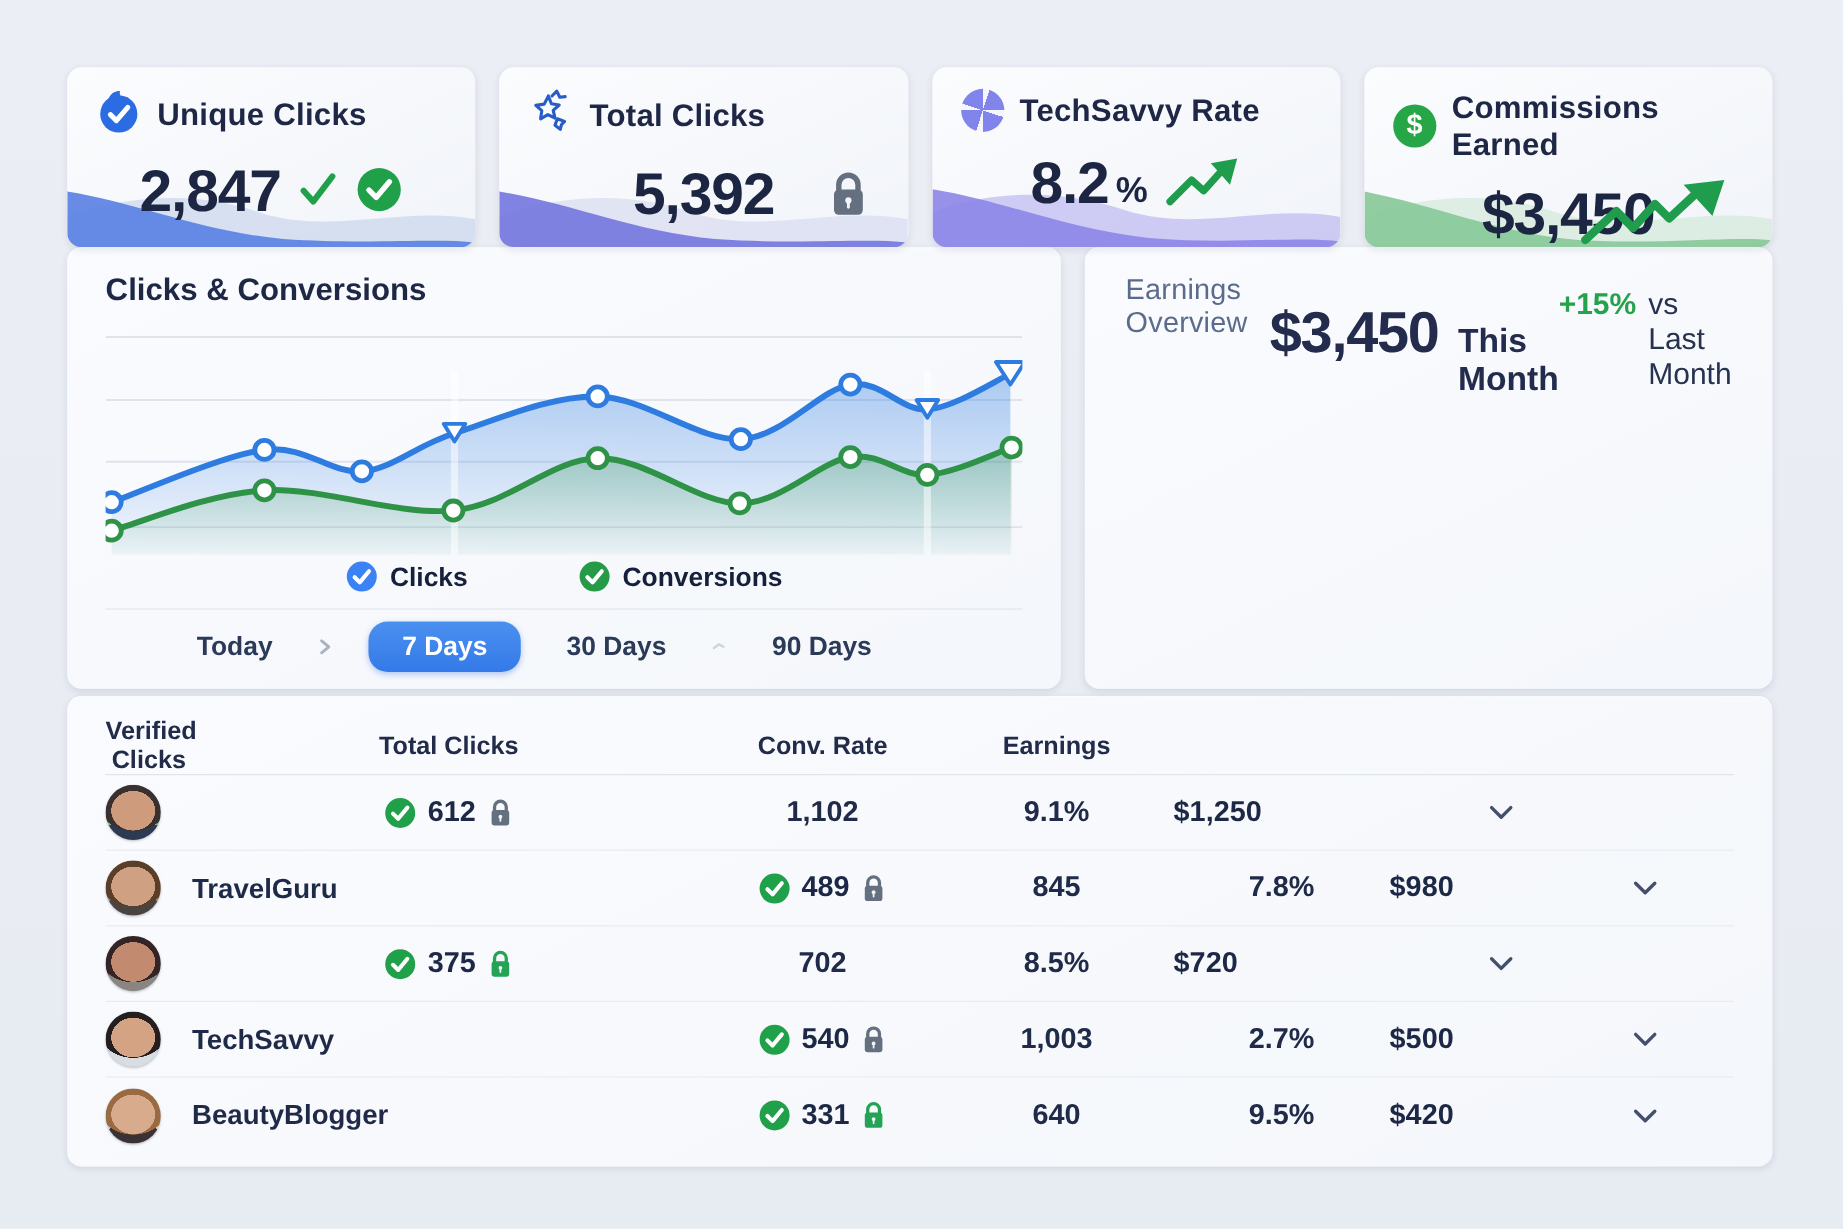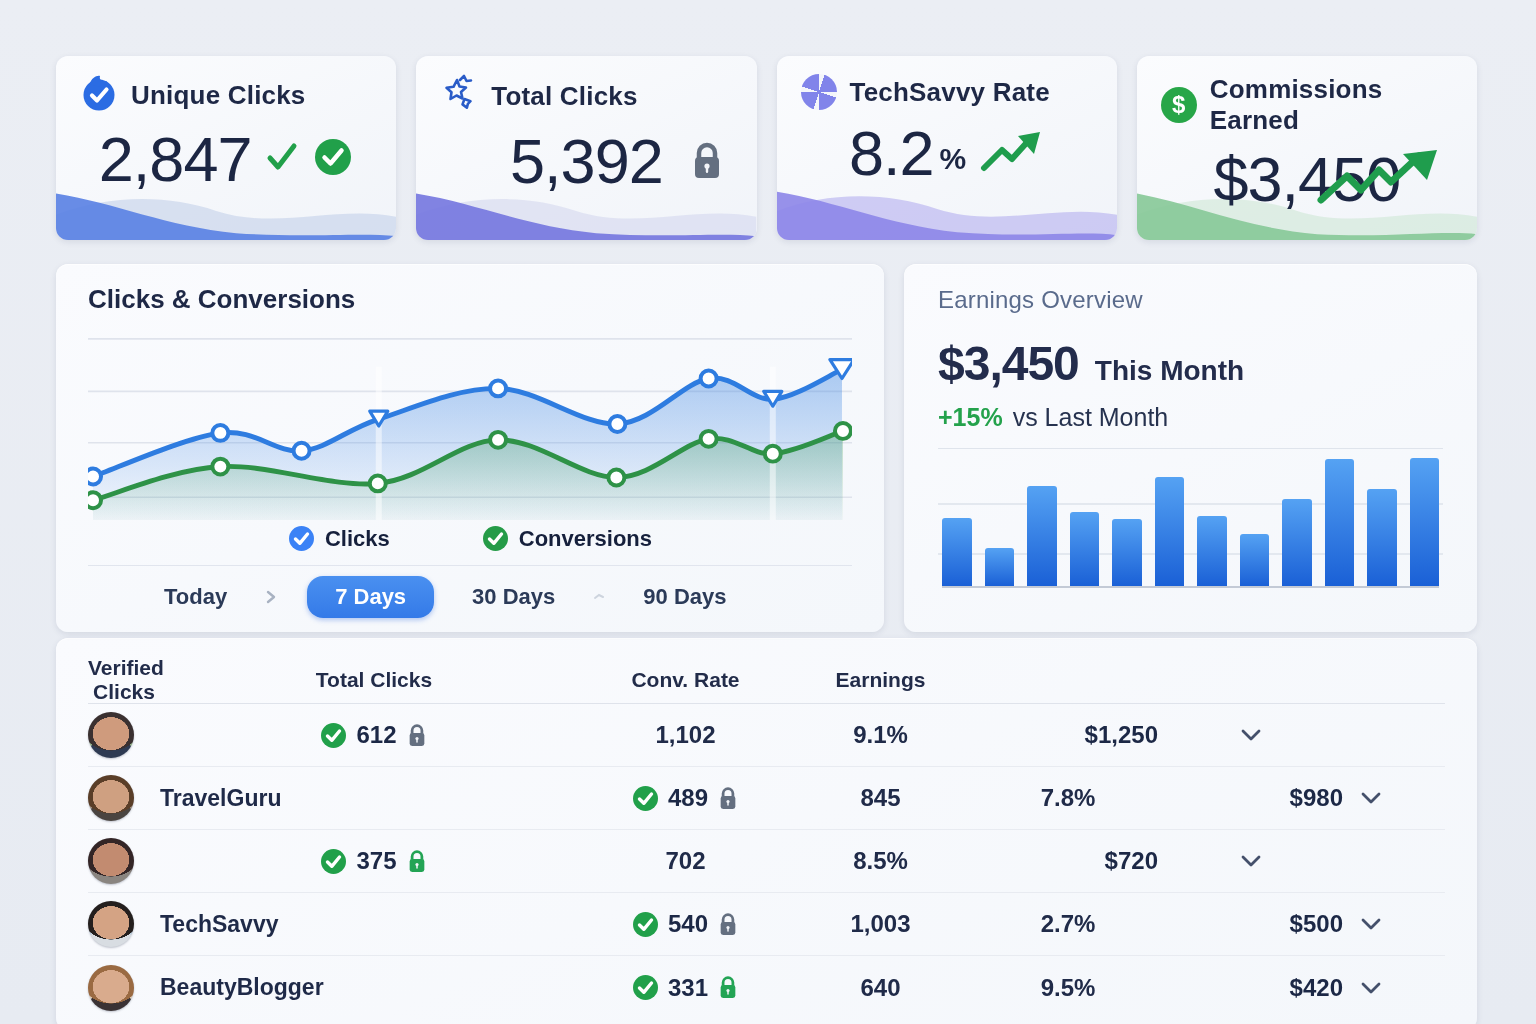--- a/index.html
+++ b/index.html
@@ -12,52 +12,52 @@
   .wrap { padding:56px 59px 0 56px; }
 
   
   .panel {
     background:linear-gradient(155deg,#fafbfe 0%,#f4f7fb 100%);
     border-radius:12px;
     box-shadow:0 2px 6px rgba(25,40,80,.10), 0 1px 0 rgba(255,255,255,.7) inset;
   }
 
   
-  .stats-grid { display:grid; grid-template-columns:repeat(4,1fr); gap:20px; height:184px; }
+  .stats-grid { display:grid; grid-template-columns:repeat(4,1fr); gap:20px; height:150px; }
   .stat-card { position:relative; overflow:hidden; padding:18px 24px 0; border-radius:12px;
     background:linear-gradient(155deg,#fbfcfe 0%,#f1f4f9 100%);
     box-shadow:0 2px 6px rgba(25,40,80,.10); }
   .card-head { display:flex; align-items:center; gap:13px; position:relative; z-index:2; }
   .card-title { font-size:26px; font-weight:700; color:#1e2846; letter-spacing:.2px; }
   .card-value-row { position:relative; z-index:2; display:flex; align-items:center; justify-content:center; gap:14px; margin-top:14px; height:58px; }
-  .card-value { font-size:63px; font-weight:400; color:#1c2643; letter-spacing:-1px; }
+  .card-value { font-size:49px; font-weight:700; color:#1c2643; letter-spacing:-1px; }
   .value-suffix { font-size:30px; font-weight:800; color:#1c2643; margin-left:-8px; align-self:flex-end; padding-bottom:6px; }
   .abs-right { position:absolute; right:8px; top:50%; transform:translateY(-50%); display:flex; }
   .wave { position:absolute; left:0; bottom:0; width:100%; height:58px; z-index:1; }
   .seg-donut { width:36px; height:36px; border-radius:50%; flex:0 0 auto;
     background:conic-gradient(from 18deg,#8184ea 0 72deg,#f4f6fa 72deg 90deg,#8184ea 90deg 162deg,#f4f6fa 162deg 180deg,#8184ea 180deg 252deg,#f4f6fa 252deg 270deg,#8184ea 270deg 342deg,#f4f6fa 342deg 360deg); }
   .dollar-circle { width:36px; height:36px; border-radius:50%; background:#27a648; color:#fff;
     display:flex; align-items:center; justify-content:center; font-size:24px; font-weight:800; flex:0 0 auto; }
 
   
-  .mid-grid { display:grid; grid-template-columns:828fr 573fr; gap:20px; margin-top:24px; height:355px; }
+  .mid-grid { display:grid; grid-template-columns:828fr 573fr; gap:20px; height:355px; }
   .chart-panel { padding:20px 32px 14px; display:flex; flex-direction:column; }
   .chart-title { font-size:26px; font-weight:700; color:#1e2846; }
   #clicks-chart { width:100%; height:198px; margin-top:12px; display:block; }
   .legend-row { display:flex; justify-content:center; gap:92px; margin-top:0; }
   .legend-item { display:flex; align-items:center; gap:10px; cursor:pointer; }
   .legend-label { font-size:22px; font-weight:700; color:#16203c; }
   .range-row { border-top:1.5px solid #e1e5ee; margin-top:13px; padding:10px 0 0 68px; display:flex; align-items:center; gap:30px; }
   .range-label { font-size:22px; font-weight:600; color:#2b3a58; padding:6px 8px; cursor:pointer; }
   .range-selected { background:linear-gradient(180deg,#4a90f0,#347ae8); color:#fff; font-size:22px; font-weight:700;
     border:none; border-radius:16px; padding:8px 28px; cursor:pointer; box-shadow:0 2px 5px rgba(40,100,220,.35); }
   .range-sep { display:flex; align-items:center; }
 
   
-  .earn-panel { padding:22px 34px 0; display:flex; flex-direction:column; }
+  .earn-panel { padding:22px 34px 0; display:flex; flex-direction:row; }
   .eo-title { font-size:24px; font-weight:400; color:#5a6b8c; letter-spacing:.2px; }
   .eo-amount-row { display:flex; align-items:baseline; gap:16px; margin-top:22px; }
   .eo-amount { font-size:48px; font-weight:800; color:#232c4c; letter-spacing:-1px; }
   .eo-amount-label { font-size:28px; font-weight:600; color:#232c4c; }
   .eo-delta-row { display:flex; align-items:baseline; gap:10px; margin-top:12px; }
   .eo-delta { font-size:25px; font-weight:700; color:#24a24c; }
   .eo-delta-label { font-size:25px; font-weight:400; color:#26324f; }
   .eo-chart { margin-top:16px; border-top:1.5px solid #dfe4ec; position:relative; height:140px; }
   .eo-grid { position:absolute; left:0; right:0; height:1.5px; background:#e3e8ef; }
   .eo-bars { position:absolute; left:4px; right:4px; bottom:0; top:0; display:flex; align-items:flex-end; gap:13px;
@@ -70,21 +70,21 @@
   .t-header { height:48px; border-bottom:1.5px solid #dfe3eb; }
   .t-title { grid-column:1 / span 2; font-size:26px; font-weight:700; color:#1e2846; }
   .t-col { font-size:21px; font-weight:700; color:#222c4a; text-align:center; }
   .t-row { height:63px; border-bottom:1px solid #e8ebf1; }
   .t-row:last-child { border-bottom:none; }
   .avatar { width:46px; height:46px; border-radius:50%; box-shadow:0 1px 2px rgba(20,30,60,.25); }
   .t-name { font-size:23px; font-weight:600; color:#1f2a48; }
   .t-verified { display:flex; align-items:center; justify-content:center; gap:9px; }
   .t-vnum { font-size:24px; font-weight:700; color:#1c2846; }
   .t-num { font-size:24px; font-weight:600; color:#202b49; text-align:center; }
-  .t-earn { font-size:24px; font-weight:700; color:#1c2846; text-align:right; }
+  .t-earn { font-size:24px; font-weight:700; color:#1c2846; text-align:left; }
   .t-chevron { display:flex; justify-content:center; cursor:pointer; }
 </style>
 </head>
 <body>
 
 <div class="wrap">
 
   <div class="stats-grid">
 
     <div class="stat-card">

